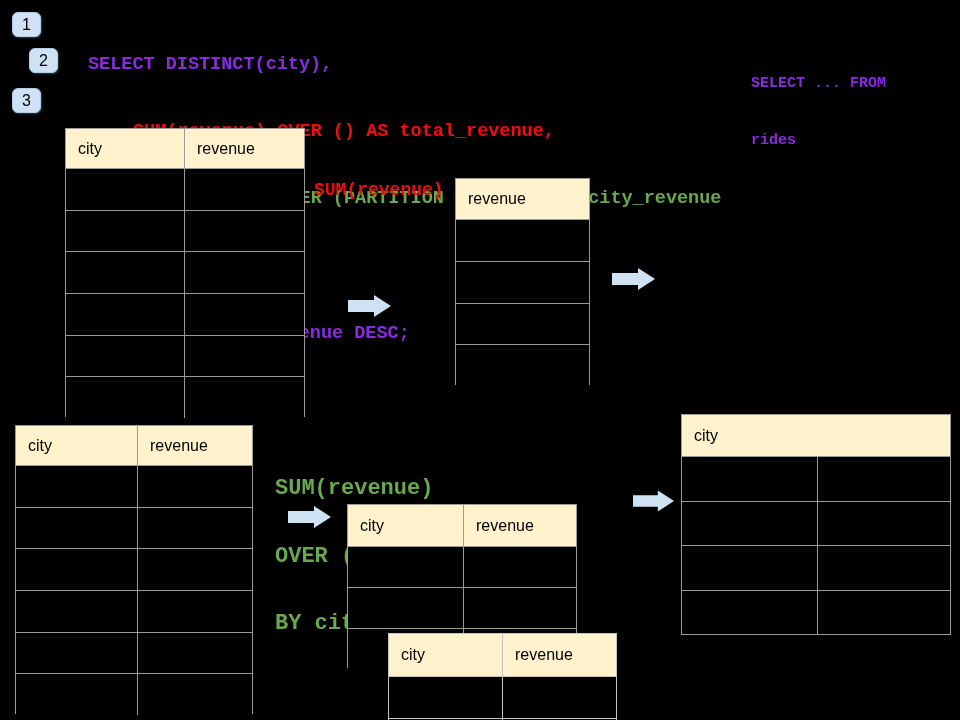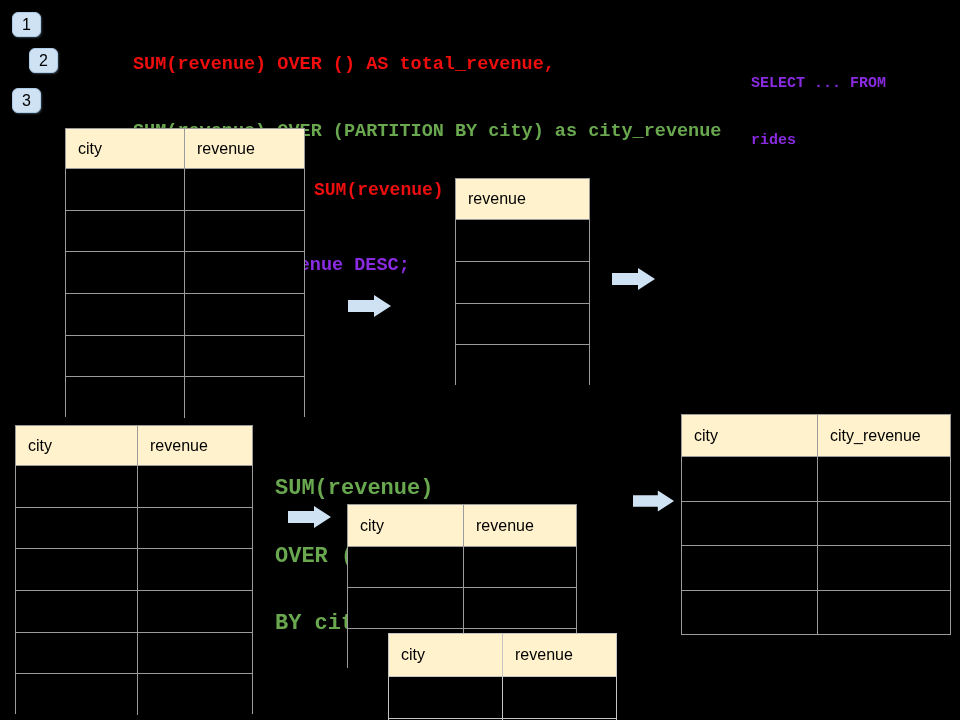--- a/index.html
+++ b/index.html
@@ -51,20 +51,21 @@
 </head>
 <body>
 
 <div class="stage">
 
   <div class="badge" style="left:12px; top:12px;">1</div>
   <div class="badge" style="left:29px; top:48px;">2</div>
   <div class="badge" style="left:12px; top:88px;">3</div>
 
   <div class="code-block mono">
+    <div class="c-purple">SELECT DISTINCT(city),</div>
     <div class="c-red indent1">SUM(revenue) OVER () AS total_revenue,</div>
     <div class="c-green indent1">SUM(revenue) OVER (PARTITION BY city) as city_revenue</div>
     <div class="c-purple indent2">FROM rides</div>
     <div class="c-purple indent2">ORDER by city_revenue DESC;</div>
   </div>
 
   <div class="side-note mono">
     <div>SELECT ... FROM</div>
     <div>rides</div>
   </div>
@@ -189,21 +190,20 @@
       </div>
     <div class="brow" style="height:42px;">
         <div class="bcell" style="width:114px;"></div>
         <div class="bcell" style="width:113px;"></div>
       </div>
   </div>
 
   <div class="tbl" style="left:681px; top:414px; width:270px; height:221px;">
     <div class="hrow" style="height:41px;">
       <div class="hcell" style="width:136px;">city</div>
-      <div class="hcell" style="width:132px;">city_revenue</div>
     </div>
     <div class="brow" style="height:44.5px;">
         <div class="bcell" style="width:136px;"></div>
         <div class="bcell" style="width:132px;"></div>
       </div>
     <div class="brow" style="height:44.5px;">
         <div class="bcell" style="width:136px;"></div>
         <div class="bcell" style="width:132px;"></div>
       </div>
     <div class="brow" style="height:44.5px;">

